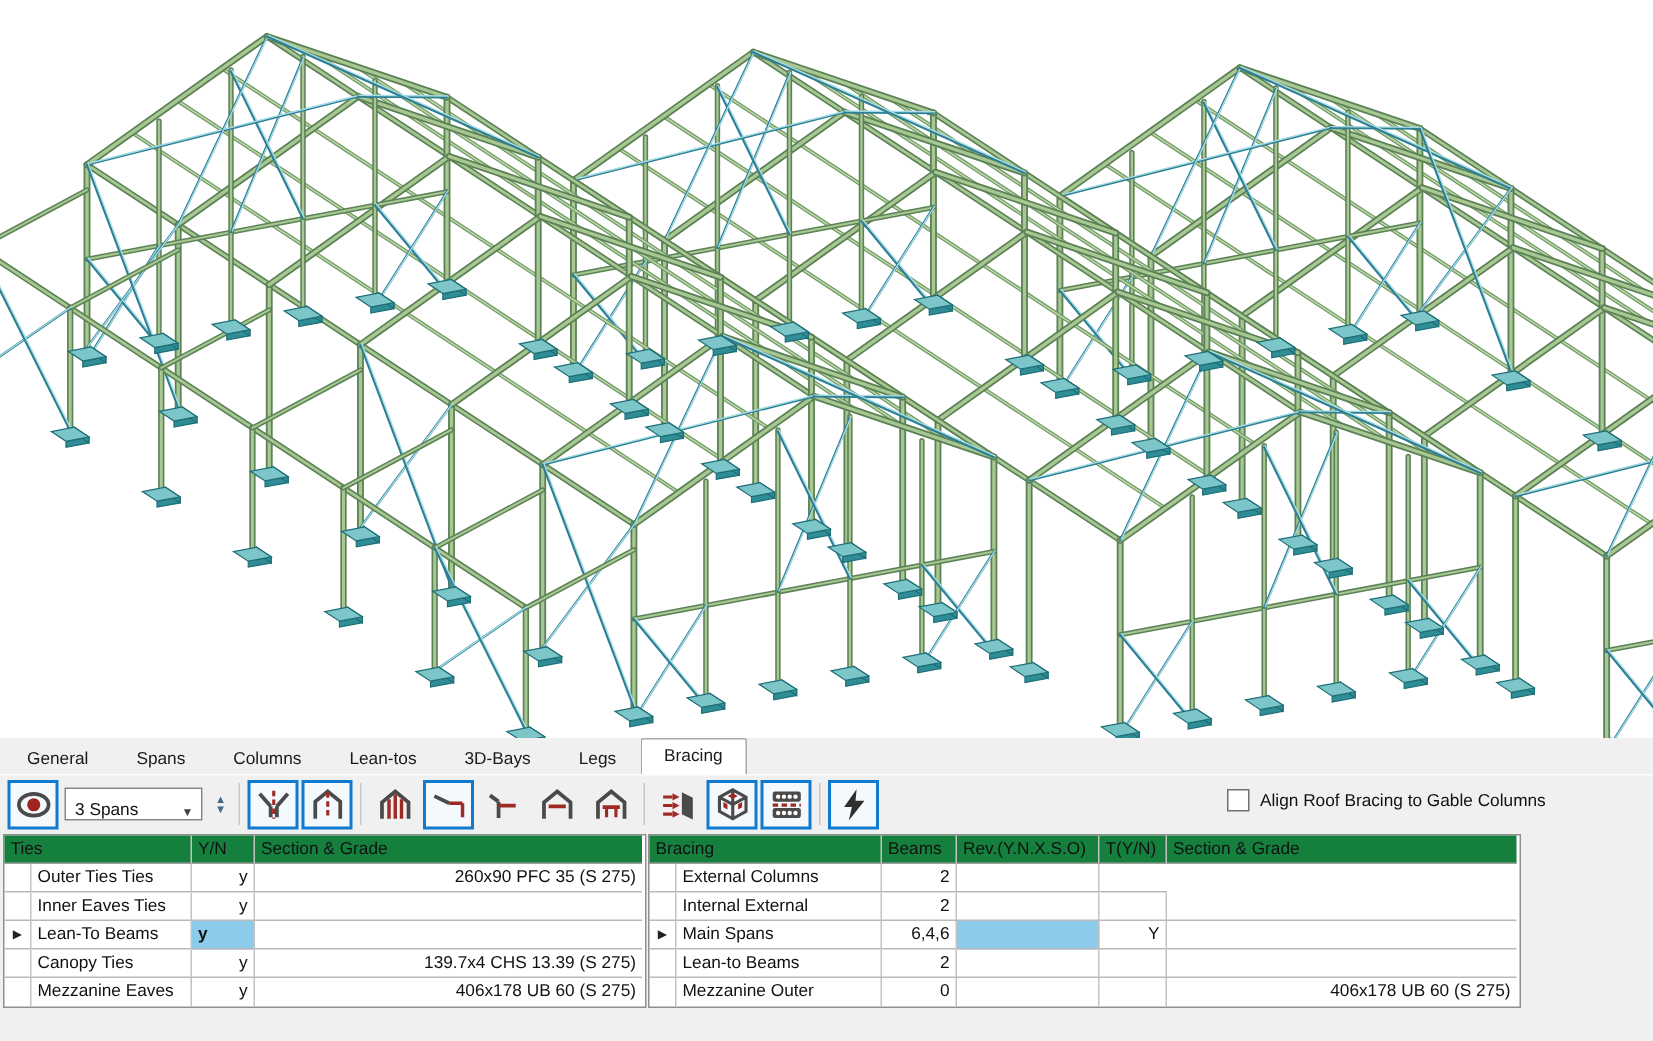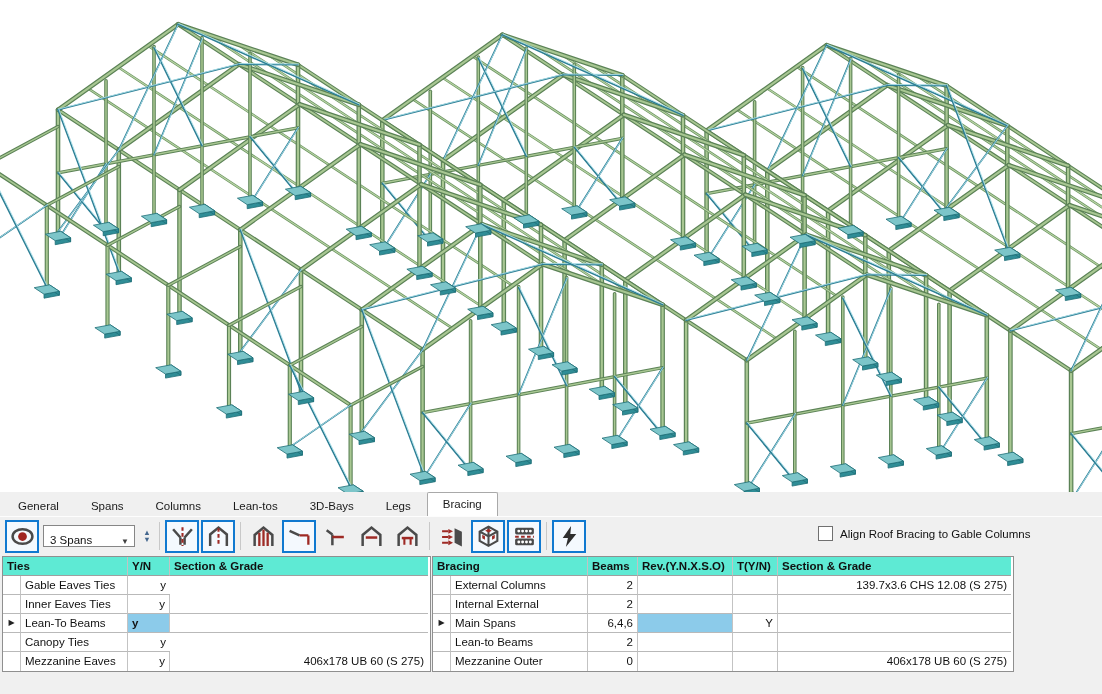--- a/index.html
+++ b/index.html
@@ -62,21 +62,21 @@
   .trow{display:grid;}
   #ties-table .trow{grid-template-columns:18px 107px 42px 258px;}
   #bracing-table .trow{grid-template-columns:18px 137px 50px 95px 45px 233px;}
   .tcell{
     height:19px;line-height:18px;border-right:1px solid #c3c3c3;
     border-bottom:1px solid #b9b9b9;padding:0 4px;box-sizing:border-box;
     white-space:nowrap;overflow:hidden;
   }
   .trow .tcell:last-child{border-right:none;}
   .trow:last-child .tcell{border-bottom:none;}
-  .thead .tcell{background:#5eead4;border-bottom:1px solid #9f9f9f;font-weight:bold;}
+  .thead .tcell{background:#15803d;border-bottom:1px solid #9f9f9f;}
   .gutter{padding:0;text-align:center;font-size:8px;color:#222;}
   .c-right{text-align:right;}
   .c-sel{background:#8ccbea;font-weight:bold;text-align:left;}
   .span2{grid-column:1 / span 2;}
 </style>
 </head>
 <body>
 
 <div id="viewport3d">
   <svg id="scene" width="1102" height="492" viewBox="0 0 1102 492">
@@ -884,39 +884,41 @@
 </div>
 
 <div class="grid" id="ties-table">
     <div class="trow thead">
       <div class="tcell span2">Ties</div>
       <div class="tcell ">Y/N</div>
       <div class="tcell ">Section &amp; Grade</div>
     </div>
     <div class="trow">
       <div class="tcell gutter"></div>
-      <div class="tcell ">Gable Eaves Ties</div>
+      <div class="tcell ">Outer Ties Ties</div>
       <div class="tcell c-right">y</div>
+      <div class="tcell c-right">260x90 PFC 35 (S 275)</div>
     </div>
     <div class="trow">
       <div class="tcell gutter"></div>
       <div class="tcell ">Inner Eaves Ties</div>
       <div class="tcell c-right">y</div>
       <div class="tcell c-right"></div>
     </div>
     <div class="trow">
       <div class="tcell gutter">▶</div>
       <div class="tcell ">Lean-To Beams</div>
       <div class="tcell c-sel">y</div>
       <div class="tcell c-right"></div>
     </div>
     <div class="trow">
       <div class="tcell gutter"></div>
       <div class="tcell ">Canopy Ties</div>
       <div class="tcell c-right">y</div>
+      <div class="tcell c-right">139.7x4 CHS 13.39 (S 275)</div>
     </div>
     <div class="trow">
       <div class="tcell gutter"></div>
       <div class="tcell ">Mezzanine Eaves</div>
       <div class="tcell c-right">y</div>
       <div class="tcell c-right">406x178 UB 60 (S 275)</div>
     </div>
   </div>
 <div class="grid" id="bracing-table">
     <div class="trow thead">
@@ -925,21 +927,20 @@
       <div class="tcell ">Rev.(Y.N.X.S.O)</div>
       <div class="tcell ">T(Y/N)</div>
       <div class="tcell ">Section &amp; Grade</div>
     </div>
     <div class="trow">
       <div class="tcell gutter"></div>
       <div class="tcell ">External Columns</div>
       <div class="tcell c-right">2</div>
       <div class="tcell "></div>
       <div class="tcell c-right"></div>
-      <div class="tcell c-right">139.7x3.6 CHS 12.08 (S 275)</div>
     </div>
     <div class="trow">
       <div class="tcell gutter"></div>
       <div class="tcell ">Internal External</div>
       <div class="tcell c-right">2</div>
       <div class="tcell "></div>
       <div class="tcell c-right"></div>
       <div class="tcell c-right"></div>
     </div>
     <div class="trow">

